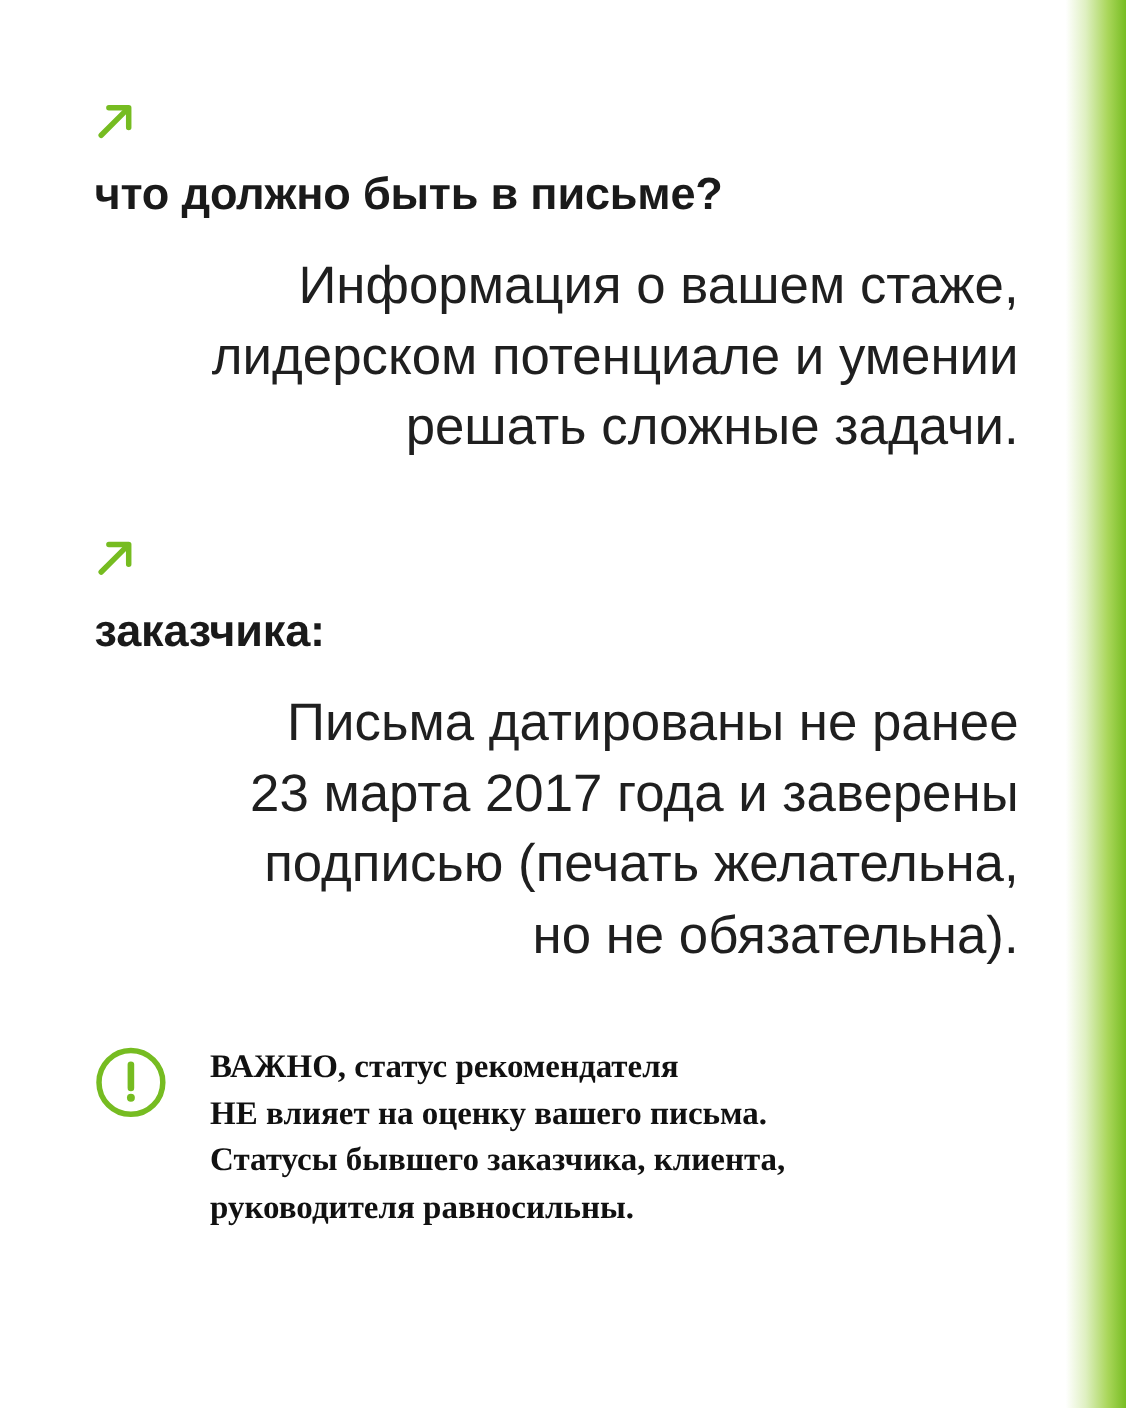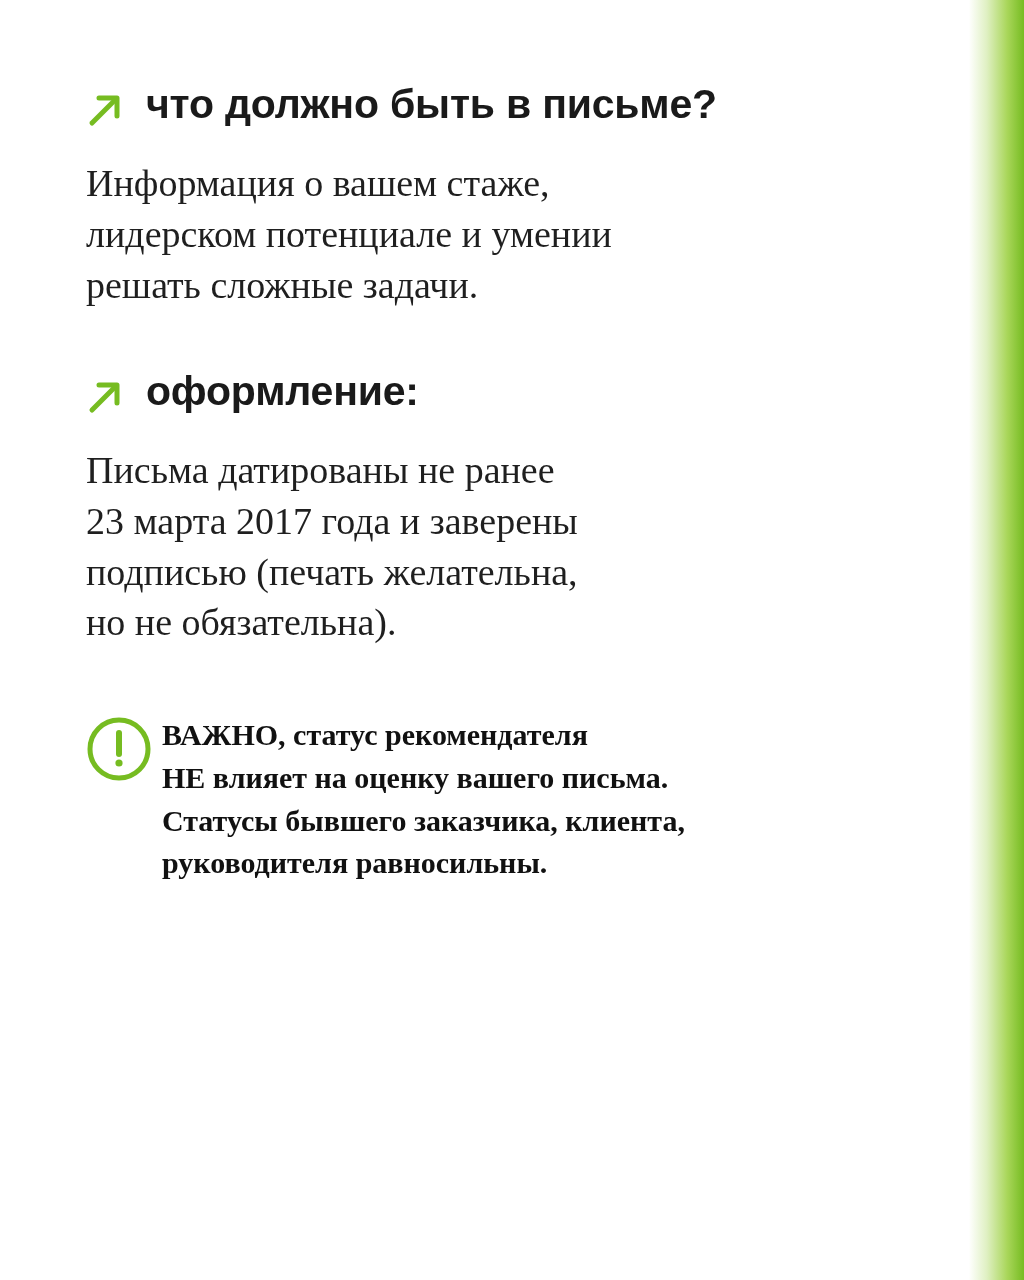--- a/index.html
+++ b/index.html
@@ -41,20 +41,21 @@
   }
 
   .section {
     margin-bottom: 0;
   }
 
   .heading-row {
     display: flex;
     align-items: flex-start;
     gap: 22px;
+    flex-direction: column;
   }
 
   .arrow-icon {
     flex: 0 0 auto;
     width: 38px;
     height: 38px;
     margin-top: 12px;
     display: block;
   }
 
@@ -62,34 +63,35 @@
     font-family: "Liberation Sans", sans-serif;
     font-weight: bold;
     font-size: 41px;
     line-height: 1.18;
     color: #1a1a1a;
     letter-spacing: -0.2px;
     margin: 0;
   }
 
   .body-text {
-    font-family: Liberation Serif, serif;
-    font-size: 38px;
+    font-family: Liberation Sans, sans-serif;
+    font-size: 48px;
     line-height: 1.34;
     color: #1f1f1f;
     margin: 28px 0 0 0;
     white-space: pre-line;
+    text-align: right;
   }
 
   .gap-1 { height: 56px; }
 
   .note {
     display: flex;
     align-items: flex-start;
-    gap: 10px;
+    gap: 39px;
     margin-top: 62px;
   }
 
   .note-icon {
     flex: 0 0 auto;
     width: 66px;
     height: 66px;
     margin-top: 6px;
   }
 
@@ -134,21 +136,21 @@
     <div class="section">
       <div class="heading-row">
         <span class="arrow-icon">
           <svg viewBox="0 0 38 38" width="38" height="38" aria-hidden="true">
             <g stroke="#76bc21" stroke-width="5" stroke-linecap="round" fill="none">
               <line x1="6" y1="31" x2="30" y2="7"></line>
               <polyline points="13,6 31,6 31,24" stroke-linejoin="round"></polyline>
             </g>
           </svg>
         </span>
-        <h2 class="heading">оформление:</h2>
+        <h2 class="heading">заказчика:</h2>
       </div>
       <p class="body-text">Письма датированы не ранее
 23 марта 2017 года и заверены
 подписью (печать желательна,
 но не обязательна).</p>
     </div>
 
     <div class="note">
       <span class="note-icon">
         <svg viewBox="0 0 66 66" width="66" height="66" aria-hidden="true">

